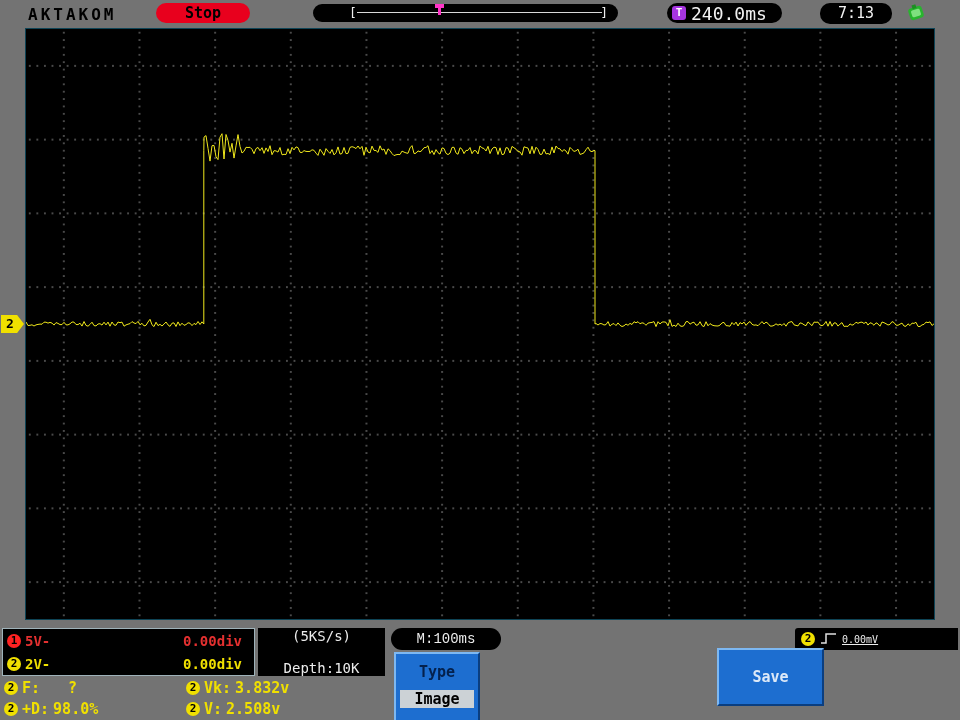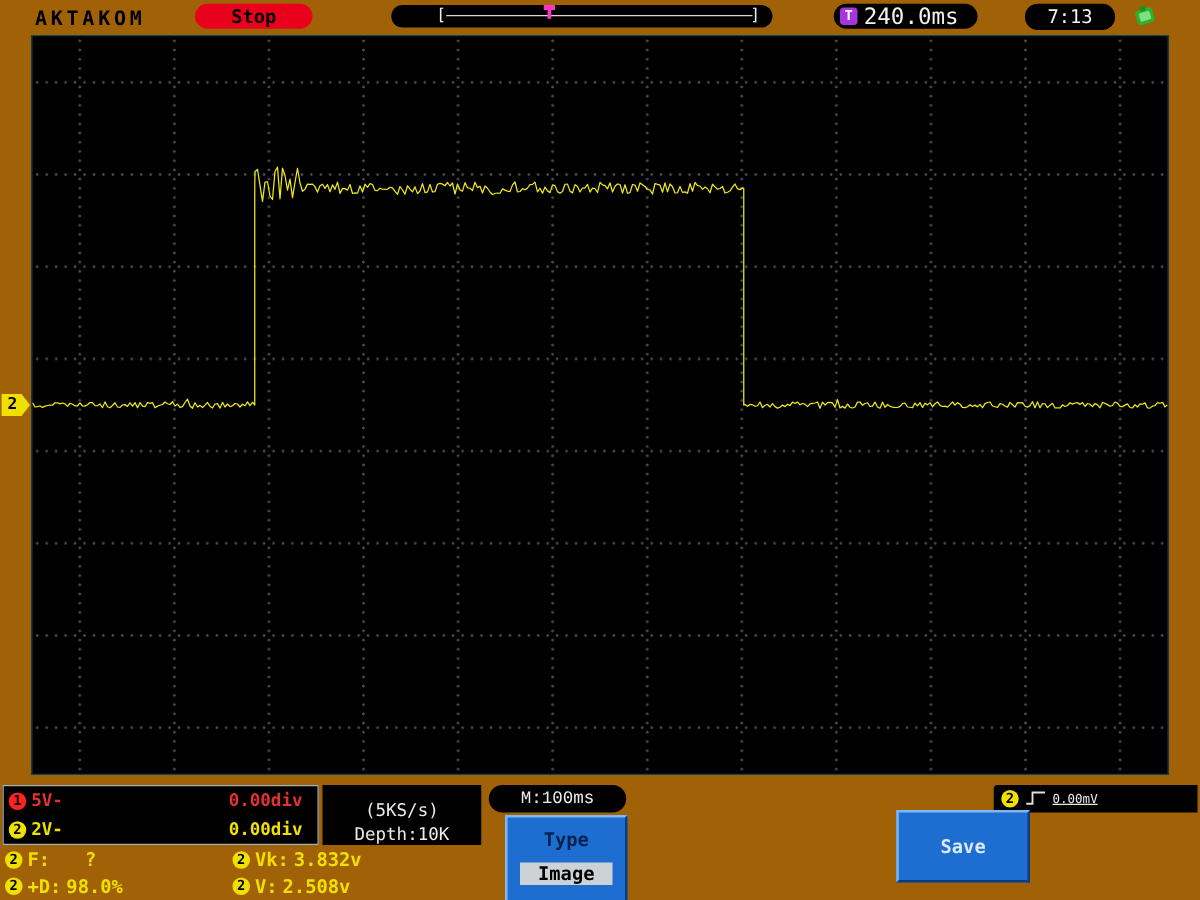--- a/index.html
+++ b/index.html
@@ -1,19 +1,19 @@
 <!DOCTYPE html>
 <html><head>
 <meta charset="utf-8">
 <style>
   * { margin:0; padding:0; box-sizing:border-box; }
   html,body { width:960px; height:720px; }
   #stage {
     position:relative; width:960px; height:720px;
-    background:#a16207; overflow:hidden;
+    background:#737373; overflow:hidden;
     font-family:"DejaVu Sans Mono", monospace;
   }
 
   
   .brand { position:absolute; left:28px; top:5px; font-size:16px; font-weight:bold; color:#000; letter-spacing:3px; }
   .stop-btn { position:absolute; left:156px; top:3px; width:94px; height:20px; background:#e8001d;
               border-radius:10px; color:#000; font-size:15px; font-weight:bold; text-align:center; line-height:20px; cursor:default; }
   .membar { position:absolute; left:313px; top:4px; width:305px; height:18px; background:#000; border-radius:9px; }
   .membar .mline { position:absolute; left:44px; right:16px; top:8px; height:1px; background:#d8d8d8; }
   .membar .br-l { position:absolute; left:36px; top:1px; color:#eee; font-size:13px; line-height:16px; }
@@ -48,41 +48,41 @@
   .ch-row { display:flex; align-items:center; height:23px; padding:0 12px 0 4px; gap:4px; font-size:14px; font-weight:bold; }
   .ch-row.c1 { color:#e43030; }
   .ch-row.c2 { color:#f0e000; }
   .ch-row .val { margin-left:auto; }
   .badge { width:14px; height:14px; border-radius:50%; color:#000; font-size:11px; font-weight:bold;
            text-align:center; line-height:14px; flex:0 0 auto; }
   .badge.red { background:#ff2222; }
   .badge.yel { background:#f0e000; }
 
   .acq-panel { position:absolute; left:258px; top:628px; width:127px; height:48px; background:#000; color:#ececec;
-               font-size:14px; text-align:center; display:flex; flex-direction:column; justify-content:flex-end; gap:3px; }
+               font-size:14px; text-align:center; display:flex; flex-direction:column; justify-content:space-between; gap:3px; }
   .tb-pill { position:absolute; left:391px; top:628px; width:110px; height:22px; background:#000; border-radius:11px;
              color:#ececec; font-size:14px; text-align:center; line-height:22px;font-family:Liberation Mono, monospace; }
 
   .meas { position:absolute; display:flex; align-items:center; gap:4px; color:#f0e000; font-size:15px; font-weight:bold; }
   #meas-f  { left:4px;   top:679px; }
   #meas-d  { left:4px;   top:700px; }
   #meas-vk { left:186px; top:679px; }
   #meas-v  { left:186px; top:700px; }
   #meas-f .gap { margin-left:24px; }
 
   .trglvl { position:absolute; left:795px; top:628px; width:163px; height:22px; background:#000;
             display:flex; align-items:center; gap:5px; padding-left:6px; border-radius:3px 0 0 3px; }
   .trglvl .lvl { color:#ececec; font-size:10px;text-decoration:underline; }
 
   
   .softbtn { position:absolute; background:#1d6ed0;
              border-top:2px solid #7db8f2; border-left:2px solid #7db8f2;
              border-right:2px solid #0a3e80; border-bottom:2px solid #0a3e80;
              text-align:center; cursor:pointer; }
-  .type-btn { left:404px; top:652px; width:98px; height:68px; border-bottom:none; }
+  .type-btn { left:394px; top:652px; width:86px; height:68px; border-bottom:none; }
   .type-btn .t1 { color:#04214d; font-size:15px; font-weight:bold; margin-top:9px; }
   .type-btn .t2 { display:inline-block; margin-top:9px; background:#ccd2d6; color:#000; font-size:15px;
                   font-weight:bold; padding:0 14px; }
   .save-btn { left:717px; top:648px; width:107px; height:58px; color:#dce9f8; font-size:15px; font-weight:bold;
               line-height:54px; }
 </style>
 </head>
 <body>
 
 <div id="stage">

